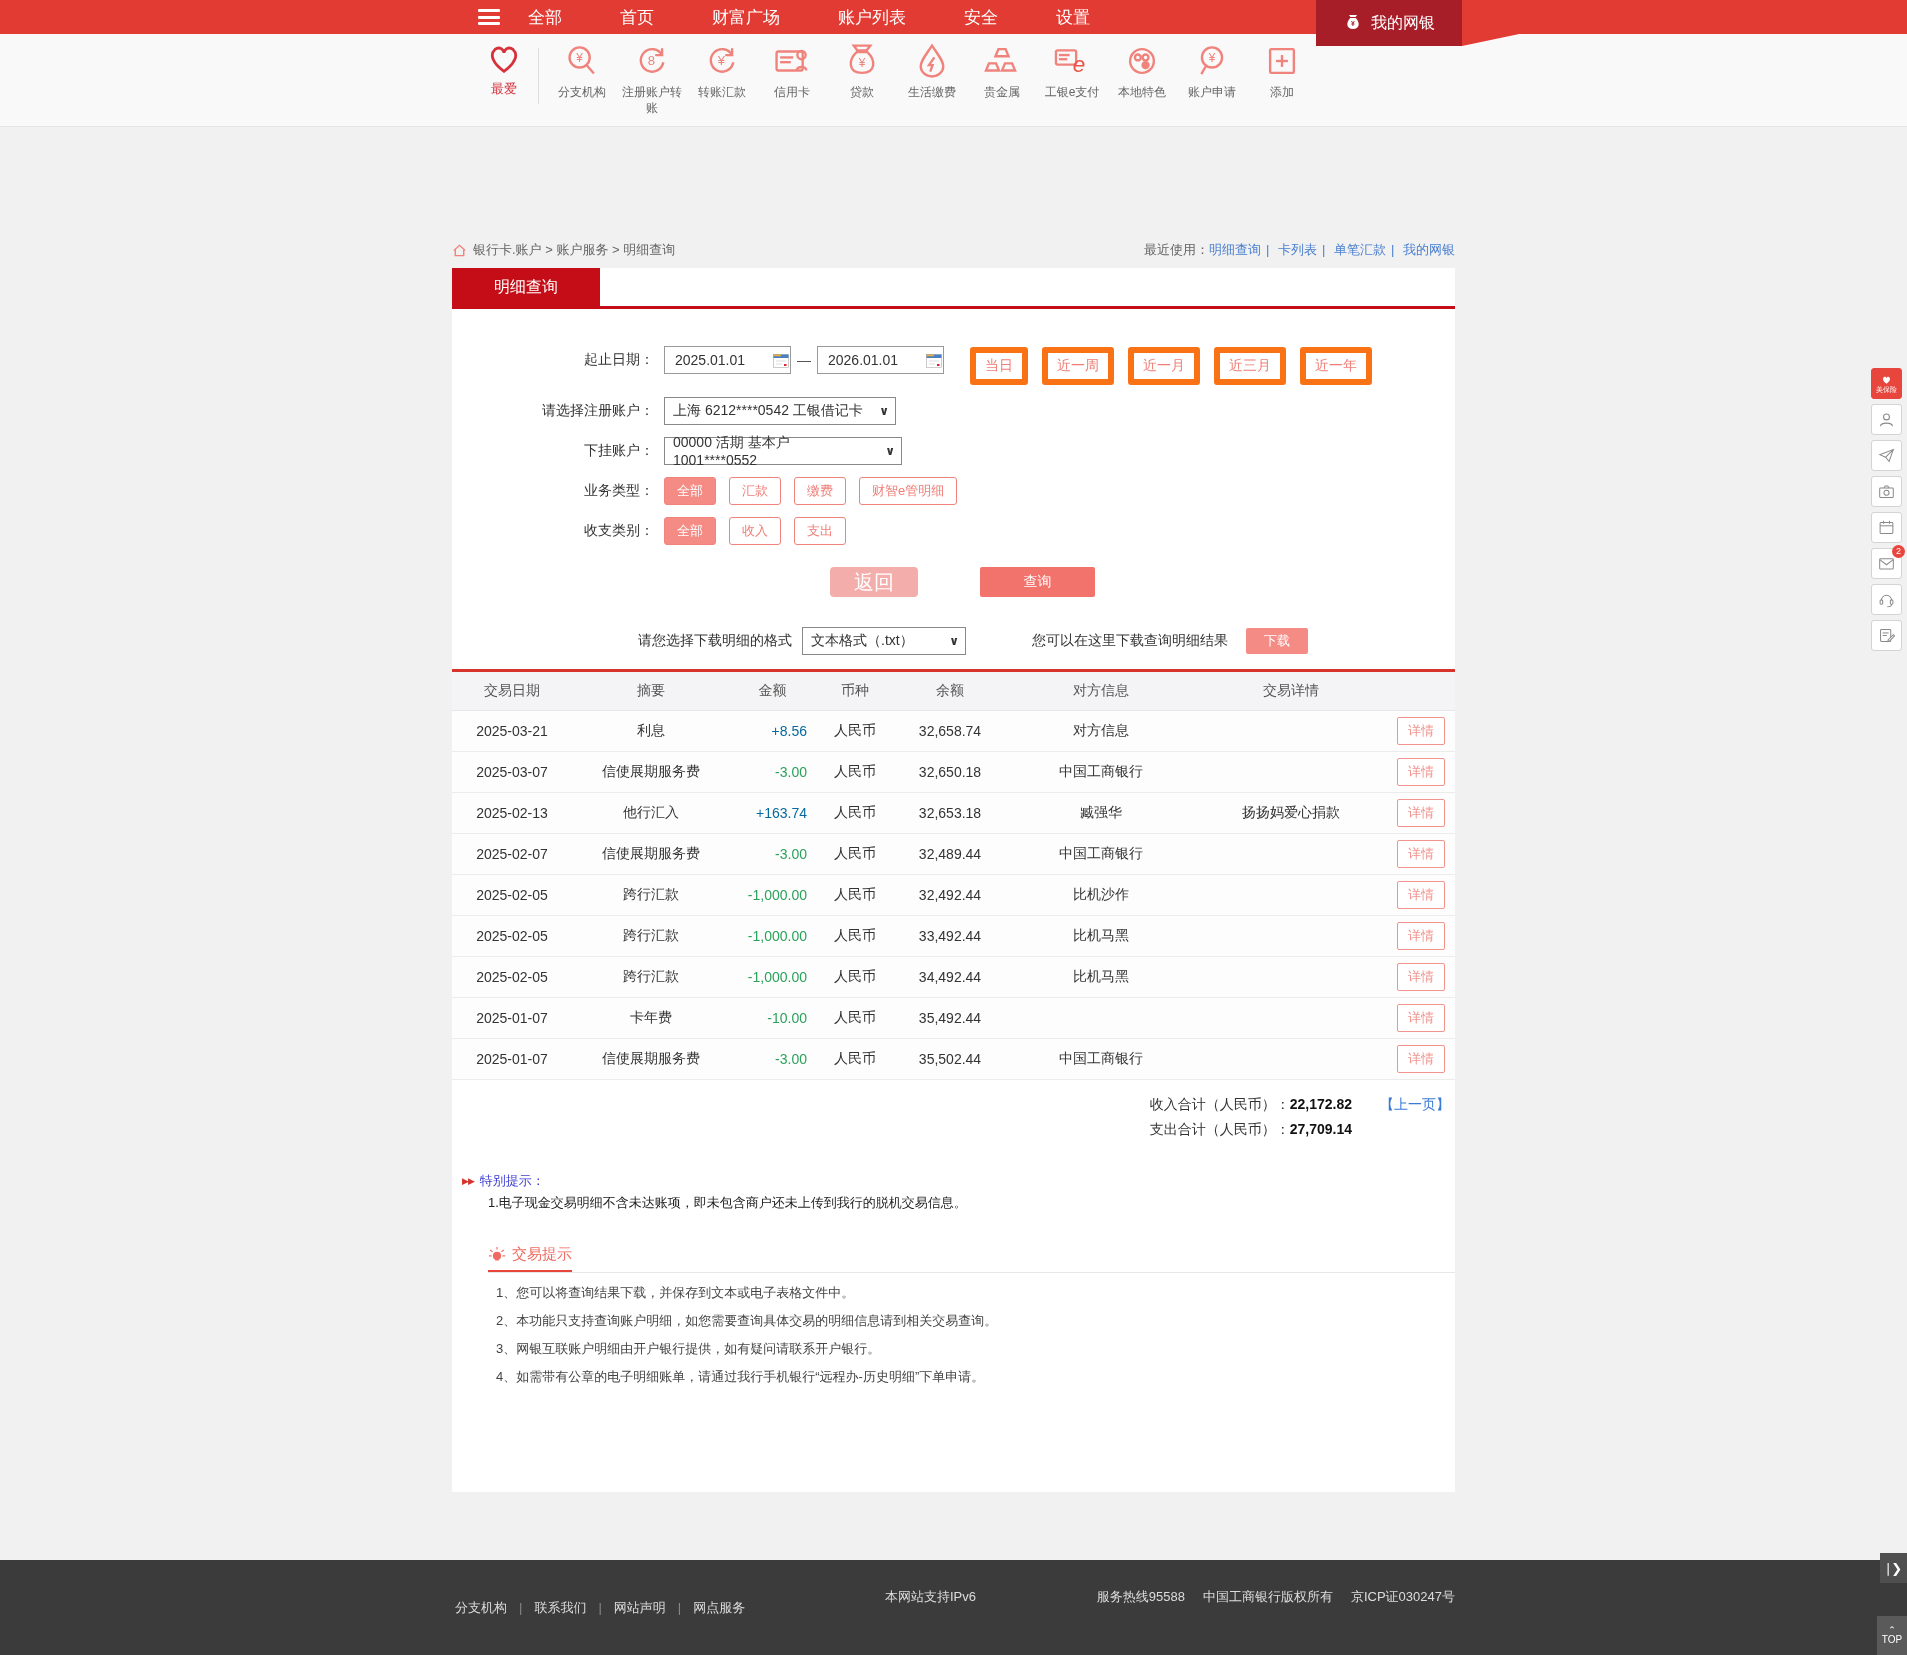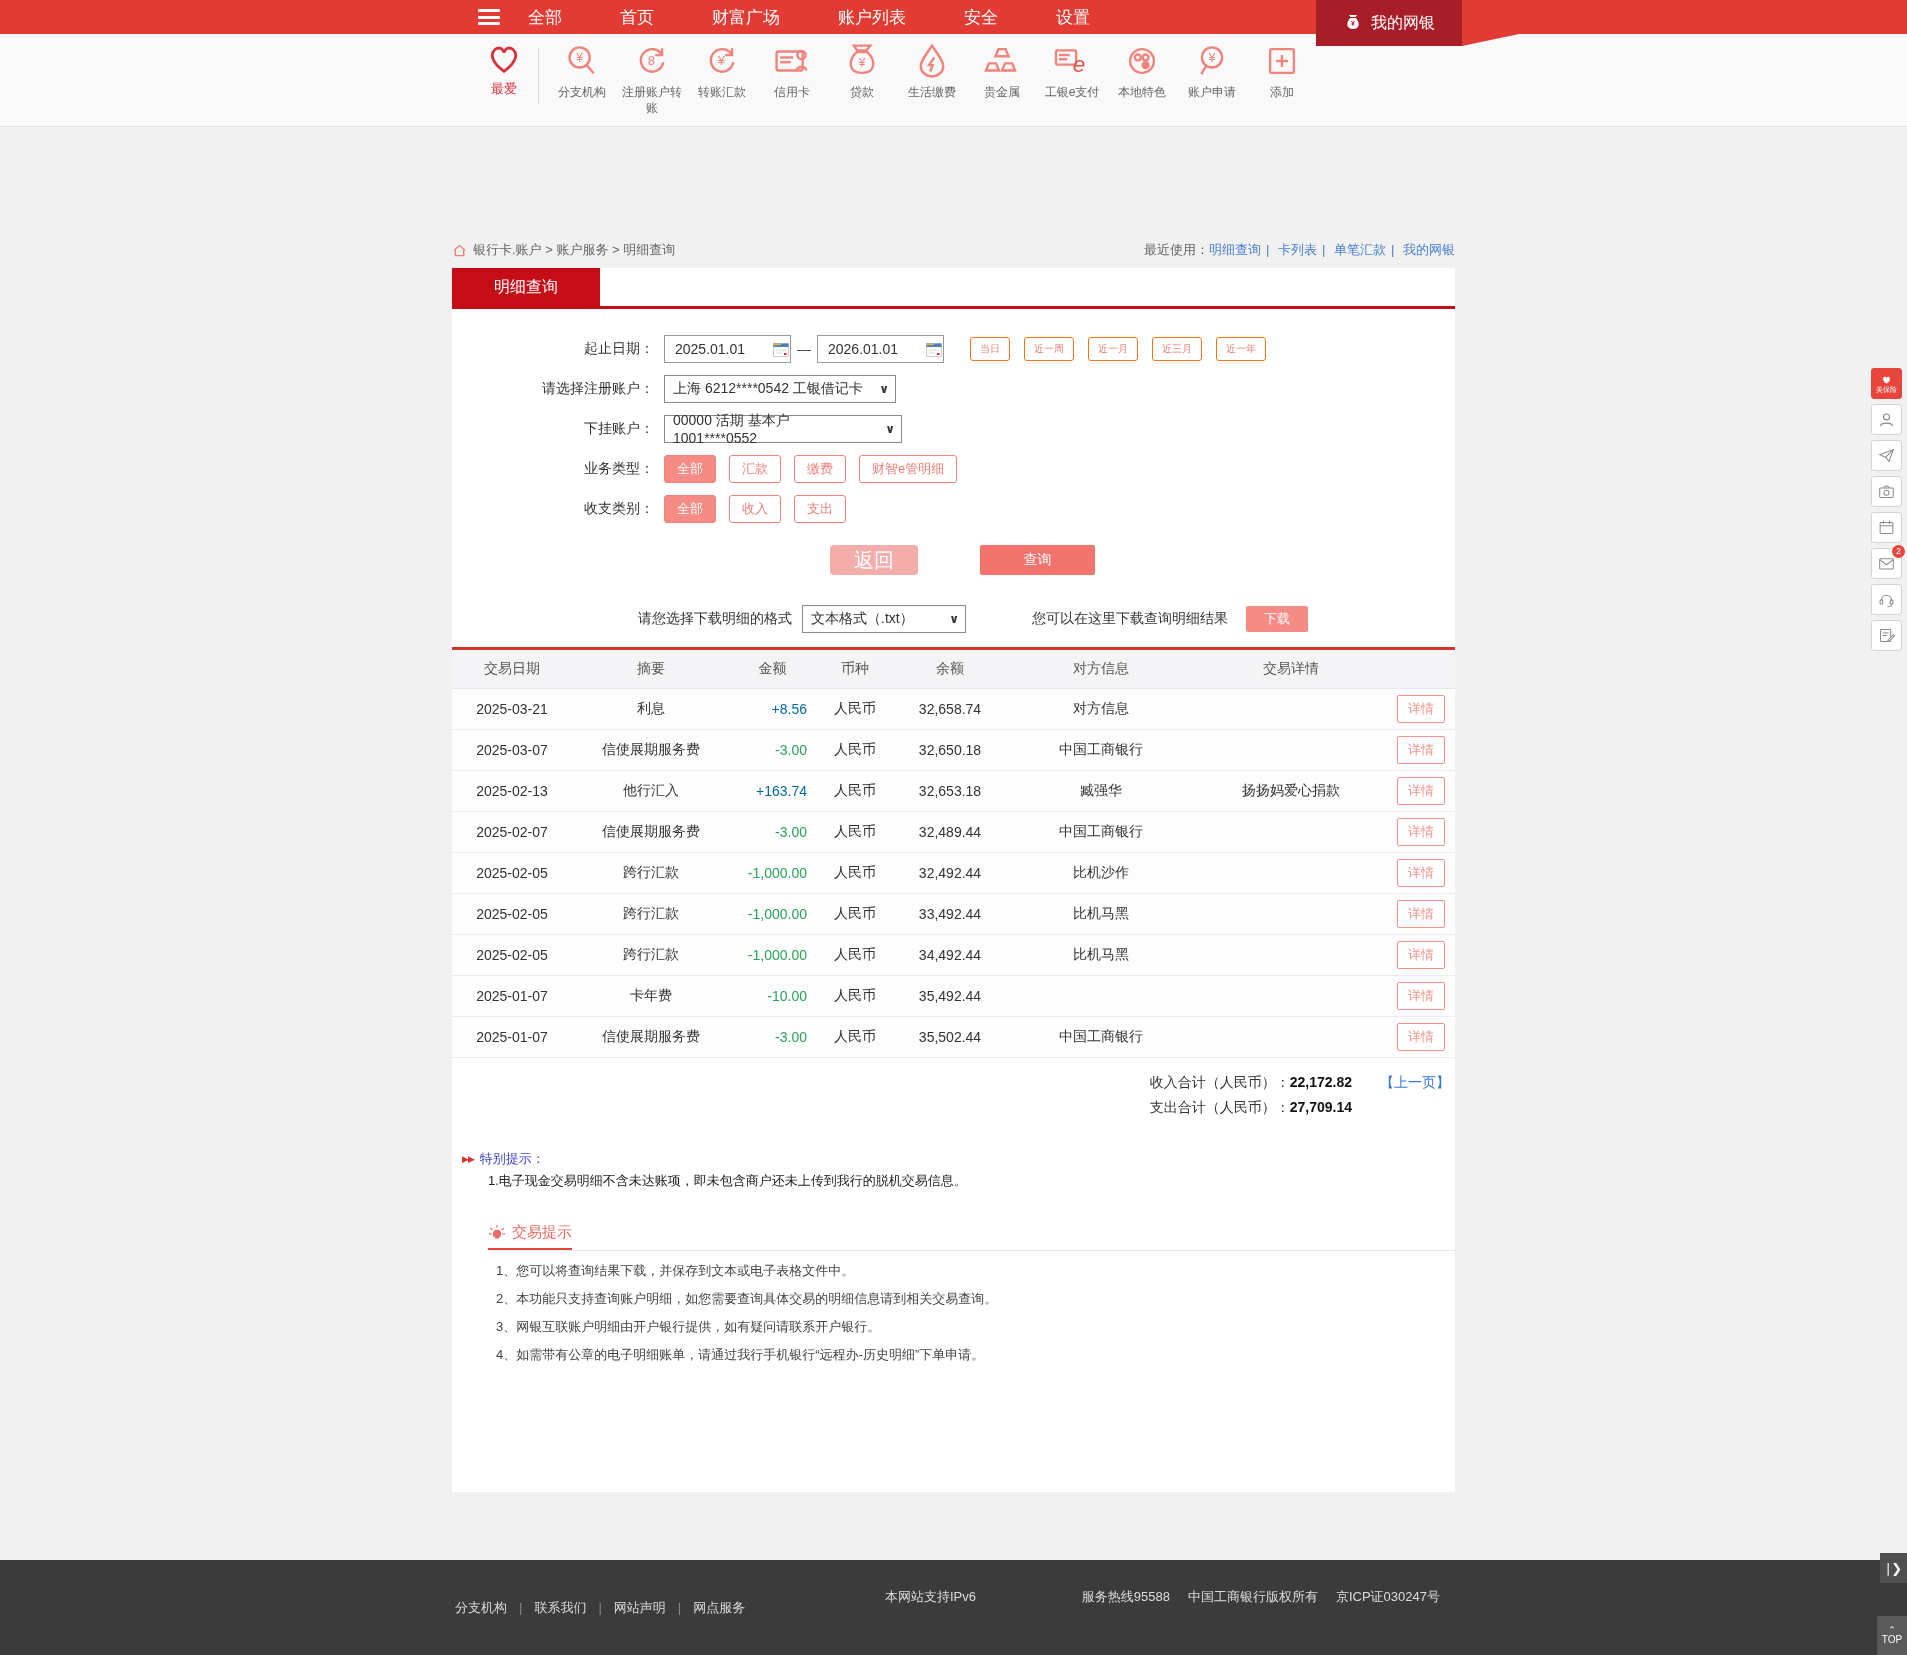--- a/index.html
+++ b/index.html
@@ -38,21 +38,21 @@
   .tab{position:absolute;left:0;top:0;width:148px;height:38px;background:#c40d17;color:#fff;
        font-size:16px;line-height:38px;text-align:center;cursor:pointer;}
   
   .form{padding-top:26px;font-size:14px;}
   .frow{display:flex;align-items:center;margin-bottom:12px;min-height:28px;}
   .flabel{width:202px;text-align:right;flex:none;color:#333;}
   .datebox{display:flex;align-items:center;border:1px solid #999;background:#fff;height:26px;width:114px;
            margin-left:10px;padding:0 1px 0 10px;justify-content:space-between;cursor:pointer;}
   .dash{margin:0 6px;color:#555;}
   .quick{display:flex;gap:14px;margin-left:26px;}
-  .qbtn{border:1px solid #f97316;color:#ef7e76;background:#fff;font-size:10px;padding:4px 9px;border-radius:3px;cursor:pointer;}
+  .qbtn{border:6px solid #f97316;color:#ef7e76;background:#fff;font-size:14px;padding:4px 9px;border-radius:3px;cursor:pointer;margin-top:12px;}
   .selbox{display:flex;align-items:center;justify-content:space-between;border:1px solid #888;height:26px;
           margin-left:10px;padding:0 6px 0 8px;cursor:pointer;background:#fff;}
   .selbox .chev{font-size:12px;color:#333;font-weight:bold;margin-left:8px;}
   .chips{display:flex;gap:13px;margin-left:10px;}
   .chip{border:1px solid #f0837c;color:#ef7e76;background:#fff;font-size:13px;padding:4px 12px;border-radius:3px;cursor:pointer;}
   .chip.chip-on{background:#f58b85;border-color:#f0837c;color:#fff;}
   .btnrow{margin-top:22px;margin-bottom:30px;display:flex;}
   .btn-back{margin-left:378px;width:88px;height:30px;background:#f3aeab;color:#fff;border:none;font-size:20px;border-radius:4px;cursor:pointer;}
   .btn-query{margin-left:62px;width:115px;height:30px;background:#f2736c;color:#fff;border:none;font-size:14px;border-radius:2px;cursor:pointer;}
   .dlrow{display:flex;align-items:center;margin-bottom:14px;}
@@ -99,21 +99,21 @@
               display:flex;align-items:center;justify-content:center;font-size:13px;cursor:pointer;z-index:9;}
   .top-btn{position:absolute;right:0;top:1616px;width:30px;height:39px;background:#5a5a5a;color:#fff;
            display:flex;flex-direction:column;align-items:center;justify-content:center;font-size:10px;cursor:pointer;z-index:9;}
   .top-btn .ar{font-size:9px;line-height:8px;}
   
   .footer{position:absolute;left:0;top:1560px;width:100%;height:95px;background:#3b3b3b;color:#ddd;font-size:13px;}
   .f-left{position:absolute;left:455px;top:39px;display:flex;align-items:center;}
   .f-link{cursor:pointer;color:#ddd;}
   .f-link + .f-link::before{content:"|";color:#888;margin:0 12px;cursor:default;}
   .f-center{position:absolute;left:885px;top:28px;}
-  .f-right{position:absolute;right:467px;top:28px;display:flex;gap:18px;}
+  .f-right{position:absolute;right:452px;top:28px;display:flex;gap:18px;}
 </style>
 </head>
 <body>
 
 <div class="topnav">
   <div class="nav-inner">
     <div class="hamburger">
         <i></i>
         <i></i>
         <i></i>

